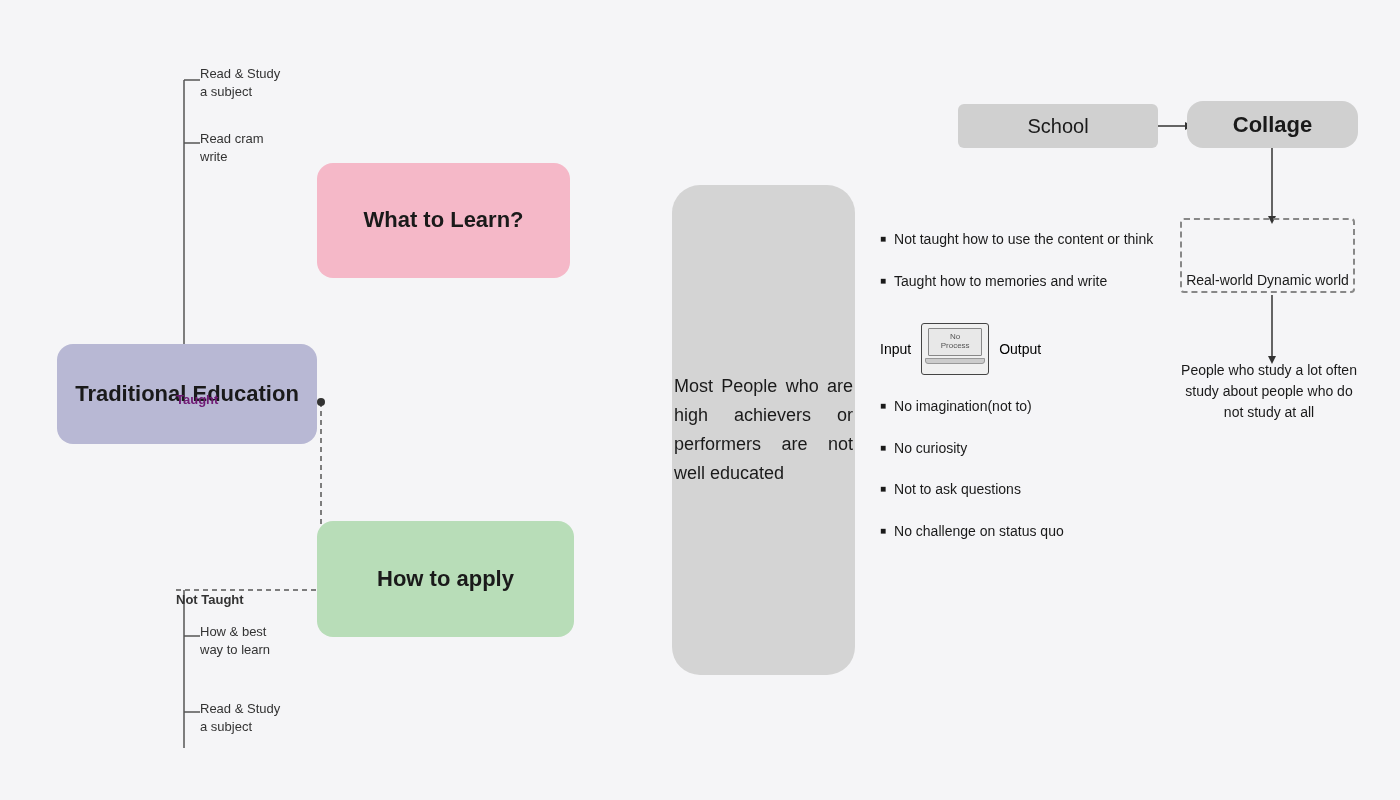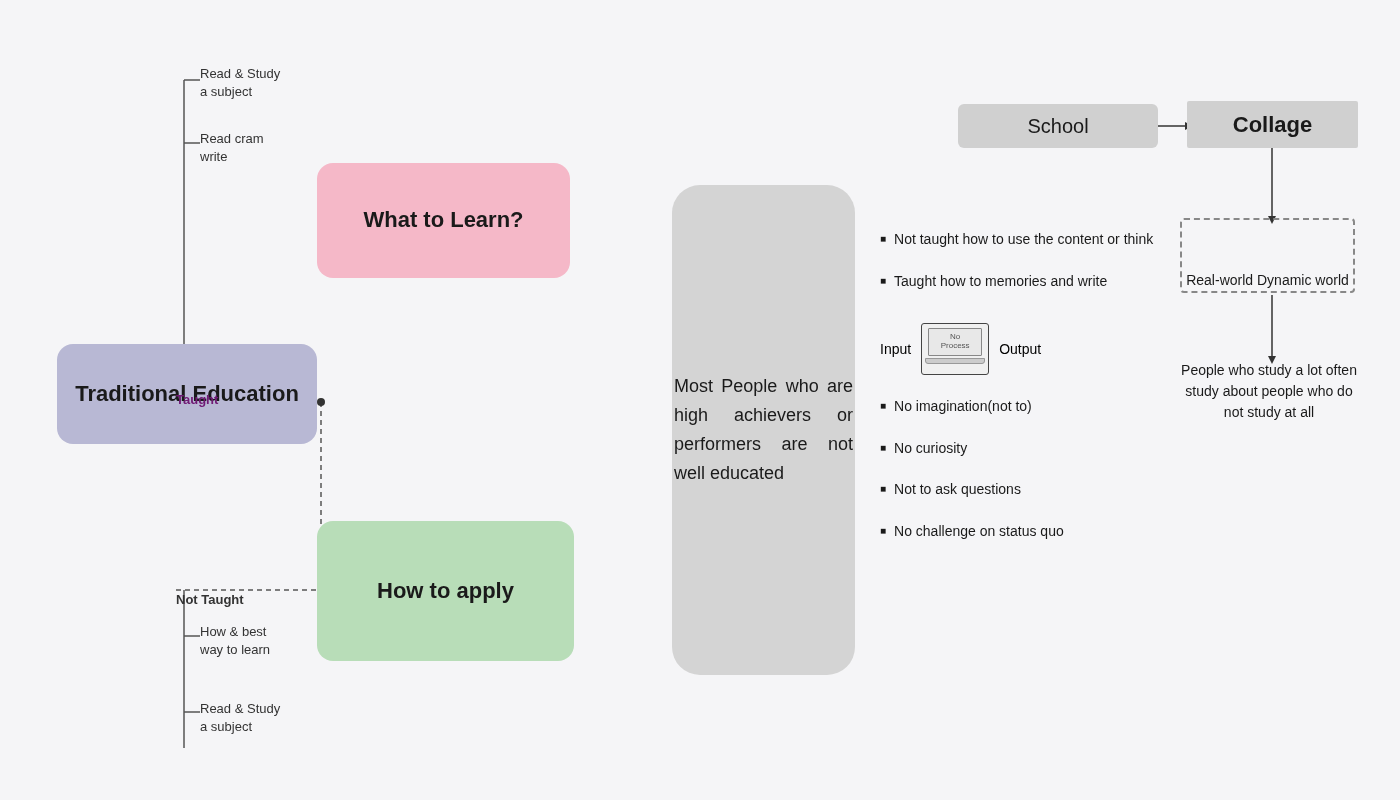--- a/index.html
+++ b/index.html
@@ -57,21 +57,21 @@
       text-align: center;
       color: #1a1a1a;
       line-height: 1.3;
     }
 
     .how-to-apply-box {
       position: absolute;
       left: 317px;
       top: 521px;
       width: 257px;
-      height: 140px;
+      height: 116px;
       background: #b8ddb8;
       border-radius: 16px;
       display: flex;
       align-items: center;
       justify-content: center;
     }
     .how-to-apply-box span {
       font-size: 22px;
       font-weight: 700;
       text-align: center;
@@ -213,21 +213,21 @@
       color: #1a1a1a;
     }
 
     .collage-box {
       position: absolute;
       left: 1187px;
       top: 101px;
       width: 171px;
       height: 47px;
       background: #d0d0d0;
-      border-radius: 2px;
+      border-radius: 16px;
       display: flex;
       align-items: center;
       justify-content: center;
     }
     .collage-box span {
       font-size: 22px;
       font-weight: 600;
       color: #1a1a1a;
     }
 

